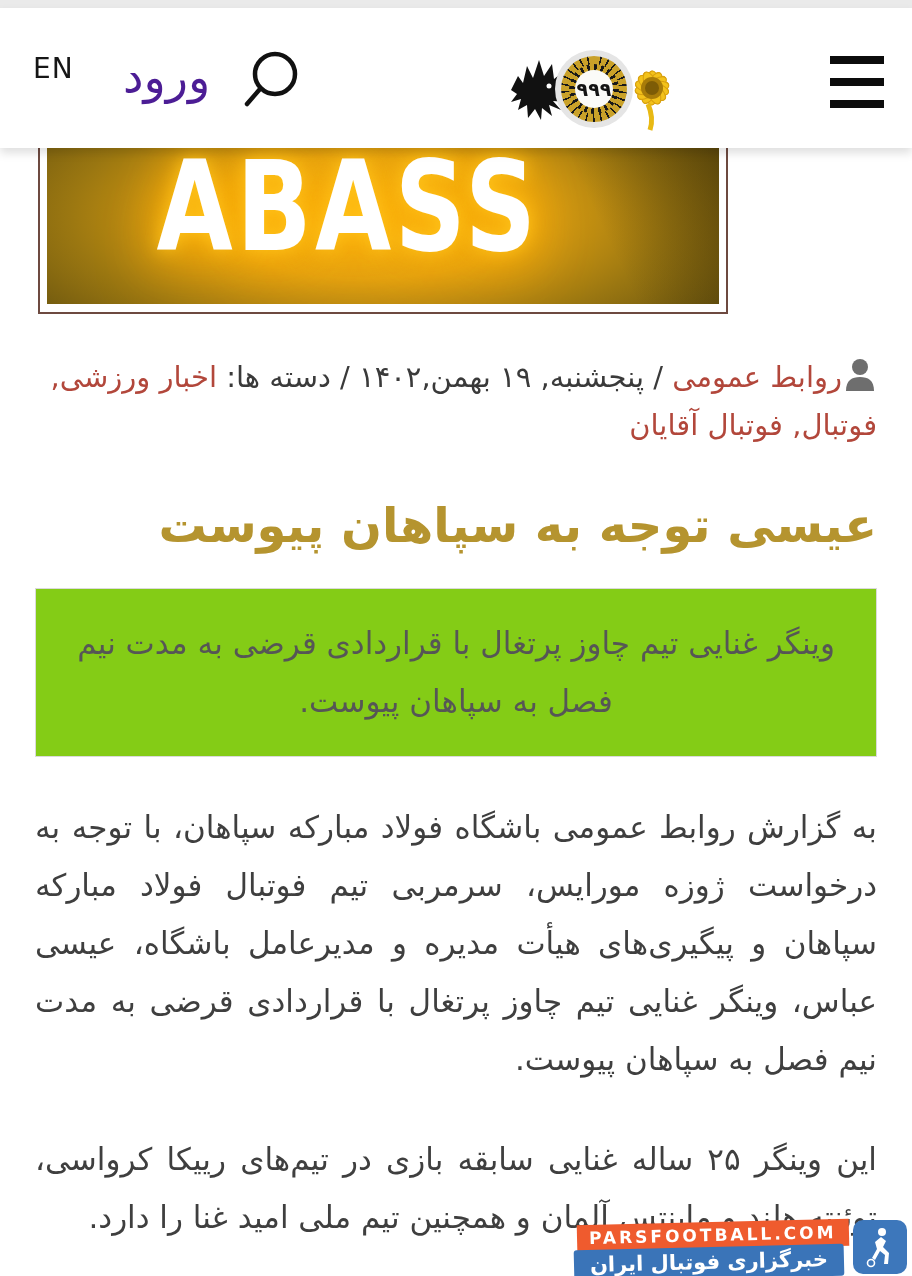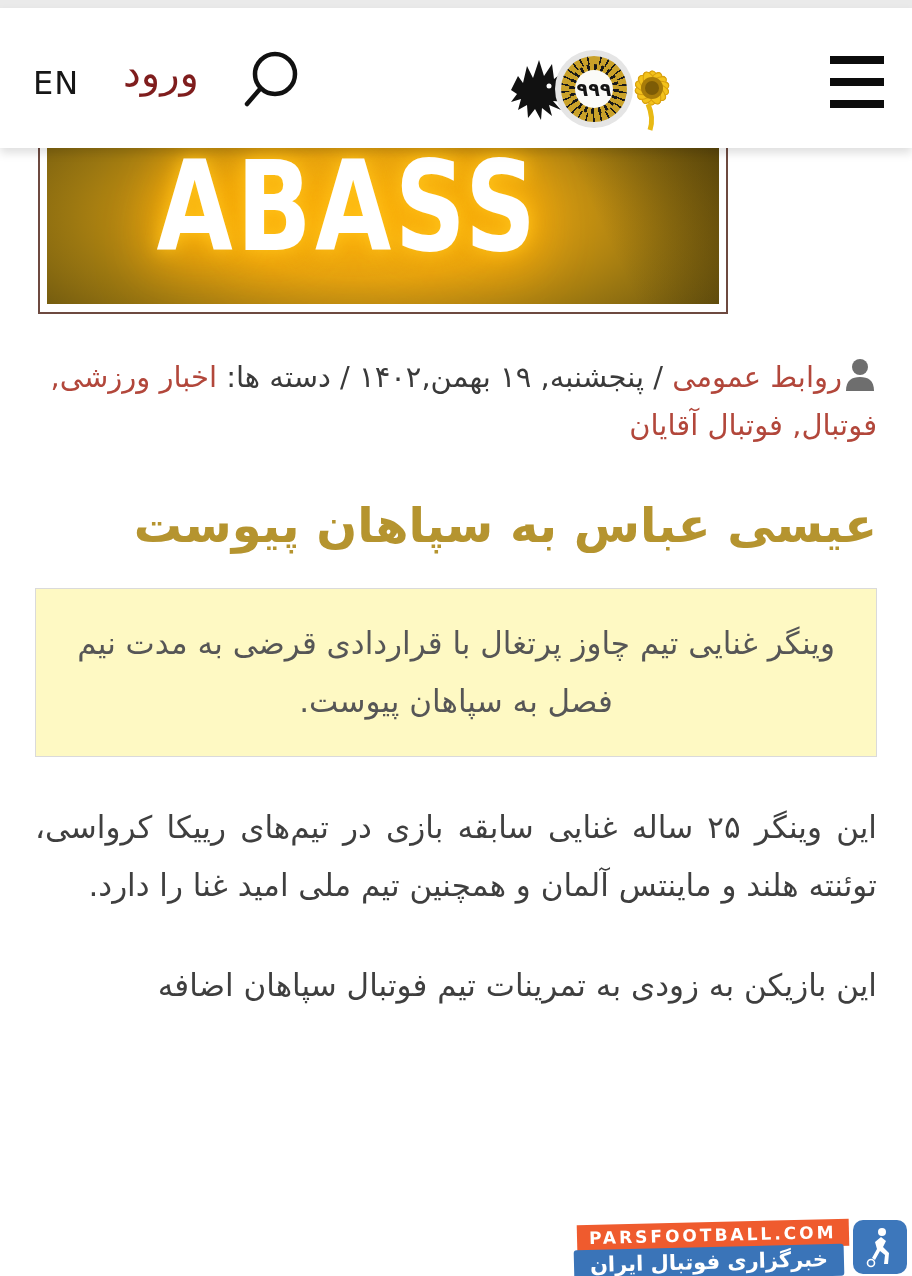--- a/index.html
+++ b/index.html
@@ -9,22 +9,22 @@
     font-family:"DejaVu Sans", sans-serif; direction:rtl;
   }
   
   .top-strip { position:absolute; top:0; left:0; width:912px; height:8px; background:#eaeaea; }
 
   
   .header {
     position:absolute; top:8px; left:0; width:912px; height:140px; background:#fff;
     z-index:10; box-shadow:0 5px 9px rgba(0,0,0,0.13);
   }
-  .lang-btn { position:absolute; left:33px; top:56px; font-size:32px; color:#161616; letter-spacing:1px; cursor:pointer; direction:ltr; }
-  .login-btn { position:absolute; left:123px; top:42px; font-size:40px; color:#7f1d1d; cursor:pointer; }
+  .lang-btn { position:absolute; left:33px; top:44px; font-size:28px; color:#161616; letter-spacing:1px; cursor:pointer; direction:ltr; }
+  .login-btn { position:absolute; left:123px; top:42px; font-size:46px; color:#4c1d95; cursor:pointer; }
   .search-btn { position:absolute; left:238px; top:38px; width:66px; height:70px; cursor:pointer; }
   .burger { position:absolute; left:830px; top:48px; width:54px; cursor:pointer; }
   .burger span { display:block; width:54px; height:8px; background:#0c0c0c; margin-bottom:14px; }
 
   
   .logo { position:absolute; left:505px; top:36px; width:180px; height:92px; cursor:pointer; }
   .logo .lion { position:absolute; left:0; top:8px; }
   .logo .sunflower { position:absolute; left:114px; top:4px; }
   .badge { position:absolute; left:50px; top:6px; width:78px; height:78px; border-radius:50%;
            background:#e5e5e5; z-index:2; }
@@ -57,21 +57,21 @@
 
   
   .article { position:absolute; top:314px; left:0; width:912px; padding:0 35px; }
   .meta { margin-top:42px; font-size:29px; line-height:1.45; color:#3a3a3a; text-align:right; }
   .meta .author, .meta .cats { color:#b2473b; cursor:pointer; }
   .meta .user-icon { display:inline-block; vertical-align:-6px; margin-left:1px; }
 
   .title { margin-top:48px; font-size:48px; font-weight:bold; color:#b5942f; text-align:right; line-height:1.3; }
 
   .lead {
-    margin-top:32px; background:#fef9c3; border:1px solid #dadada;
+    margin-top:32px; background:#84cc16; border:1px solid #dadada;
     padding:26px 38px; font-size:31px; color:#565656; line-height:1.85; text-align:center;
   }
 
   .body-par { margin-top:42px; font-size:31px; color:#3f3f3f; line-height:1.87; text-align:justify; }
 
   
   .watermark { position:absolute; left:auto; right:5px; bottom:-2px; width:305px; height:64px; z-index:20; }
   .wm-square { position:absolute; right:0; top:6px; width:54px; height:54px; background:#3d77bb;
                border-radius:10px; display:flex; align-items:center; justify-content:center; }
   .wm-orange { position:absolute; right:58px; top:8px; background:#ef5b2e; color:#fff;
@@ -157,24 +157,25 @@
 
   <div class="meta">
     <span class="user-icon">
       <svg width="34" height="36" viewBox="0 0 34 36">
         <circle cx="17" cy="10" r="8" fill="#6e6e6e"></circle>
         <path d="M3,34 C3,23 9,20 17,20 C25,20 31,23 31,34 Z" fill="#6e6e6e"></path>
       </svg>
     </span><span class="author">روابط عمومی</span><span> / پنجشنبه, ۱۹ بهمن,۱۴۰۲ / دسته ها: </span><span class="cats">اخبار ورزشی, فوتبال, فوتبال آقایان</span>
   </div>
 
-  <h1 class="title">عیسی عباس به سپاهان پیوست</h1>
+  <h1 class="title">عیسی توجه به سپاهان پیوست</h1>
 
   <div class="lead">وینگر غنایی تیم چاوز پرتغال با قراردادی قرضی به مدت نیم فصل به سپاهان پیوست.</div>
 
+  <p class="body-par">به گزارش روابط عمومی باشگاه فولاد مبارکه سپاهان، با توجه به درخواست ژوزه مورایس، سرمربی تیم فوتبال فولاد مبارکه سپاهان و پیگیری‌های هیأت مدیره و مدیرعامل باشگاه، عیسی عباس، وینگر غنایی تیم چاوز پرتغال با قراردادی قرضی به مدت نیم فصل به سپاهان پیوست.</p>
   <p class="body-par">این وینگر ۲۵ ساله غنایی سابقه بازی در تیم‌های رییکا کرواسی، توئنته هلند و ماینتس آلمان و همچنین تیم ملی امید غنا را دارد.</p>
   <p class="body-par">این بازیکن به زودی به تمرینات تیم فوتبال سپاهان اضافه</p>
 </div>
 
 <div class="watermark">
   <div class="wm-orange">PARSFOOTBALL.COM</div>
   <div class="wm-blue">خبرگزاری فوتبال ایران</div>
   <div class="wm-square">
     <svg width="36" height="42" viewBox="0 0 36 42">
       <circle cx="20" cy="6" r="4" fill="#fff"></circle>

